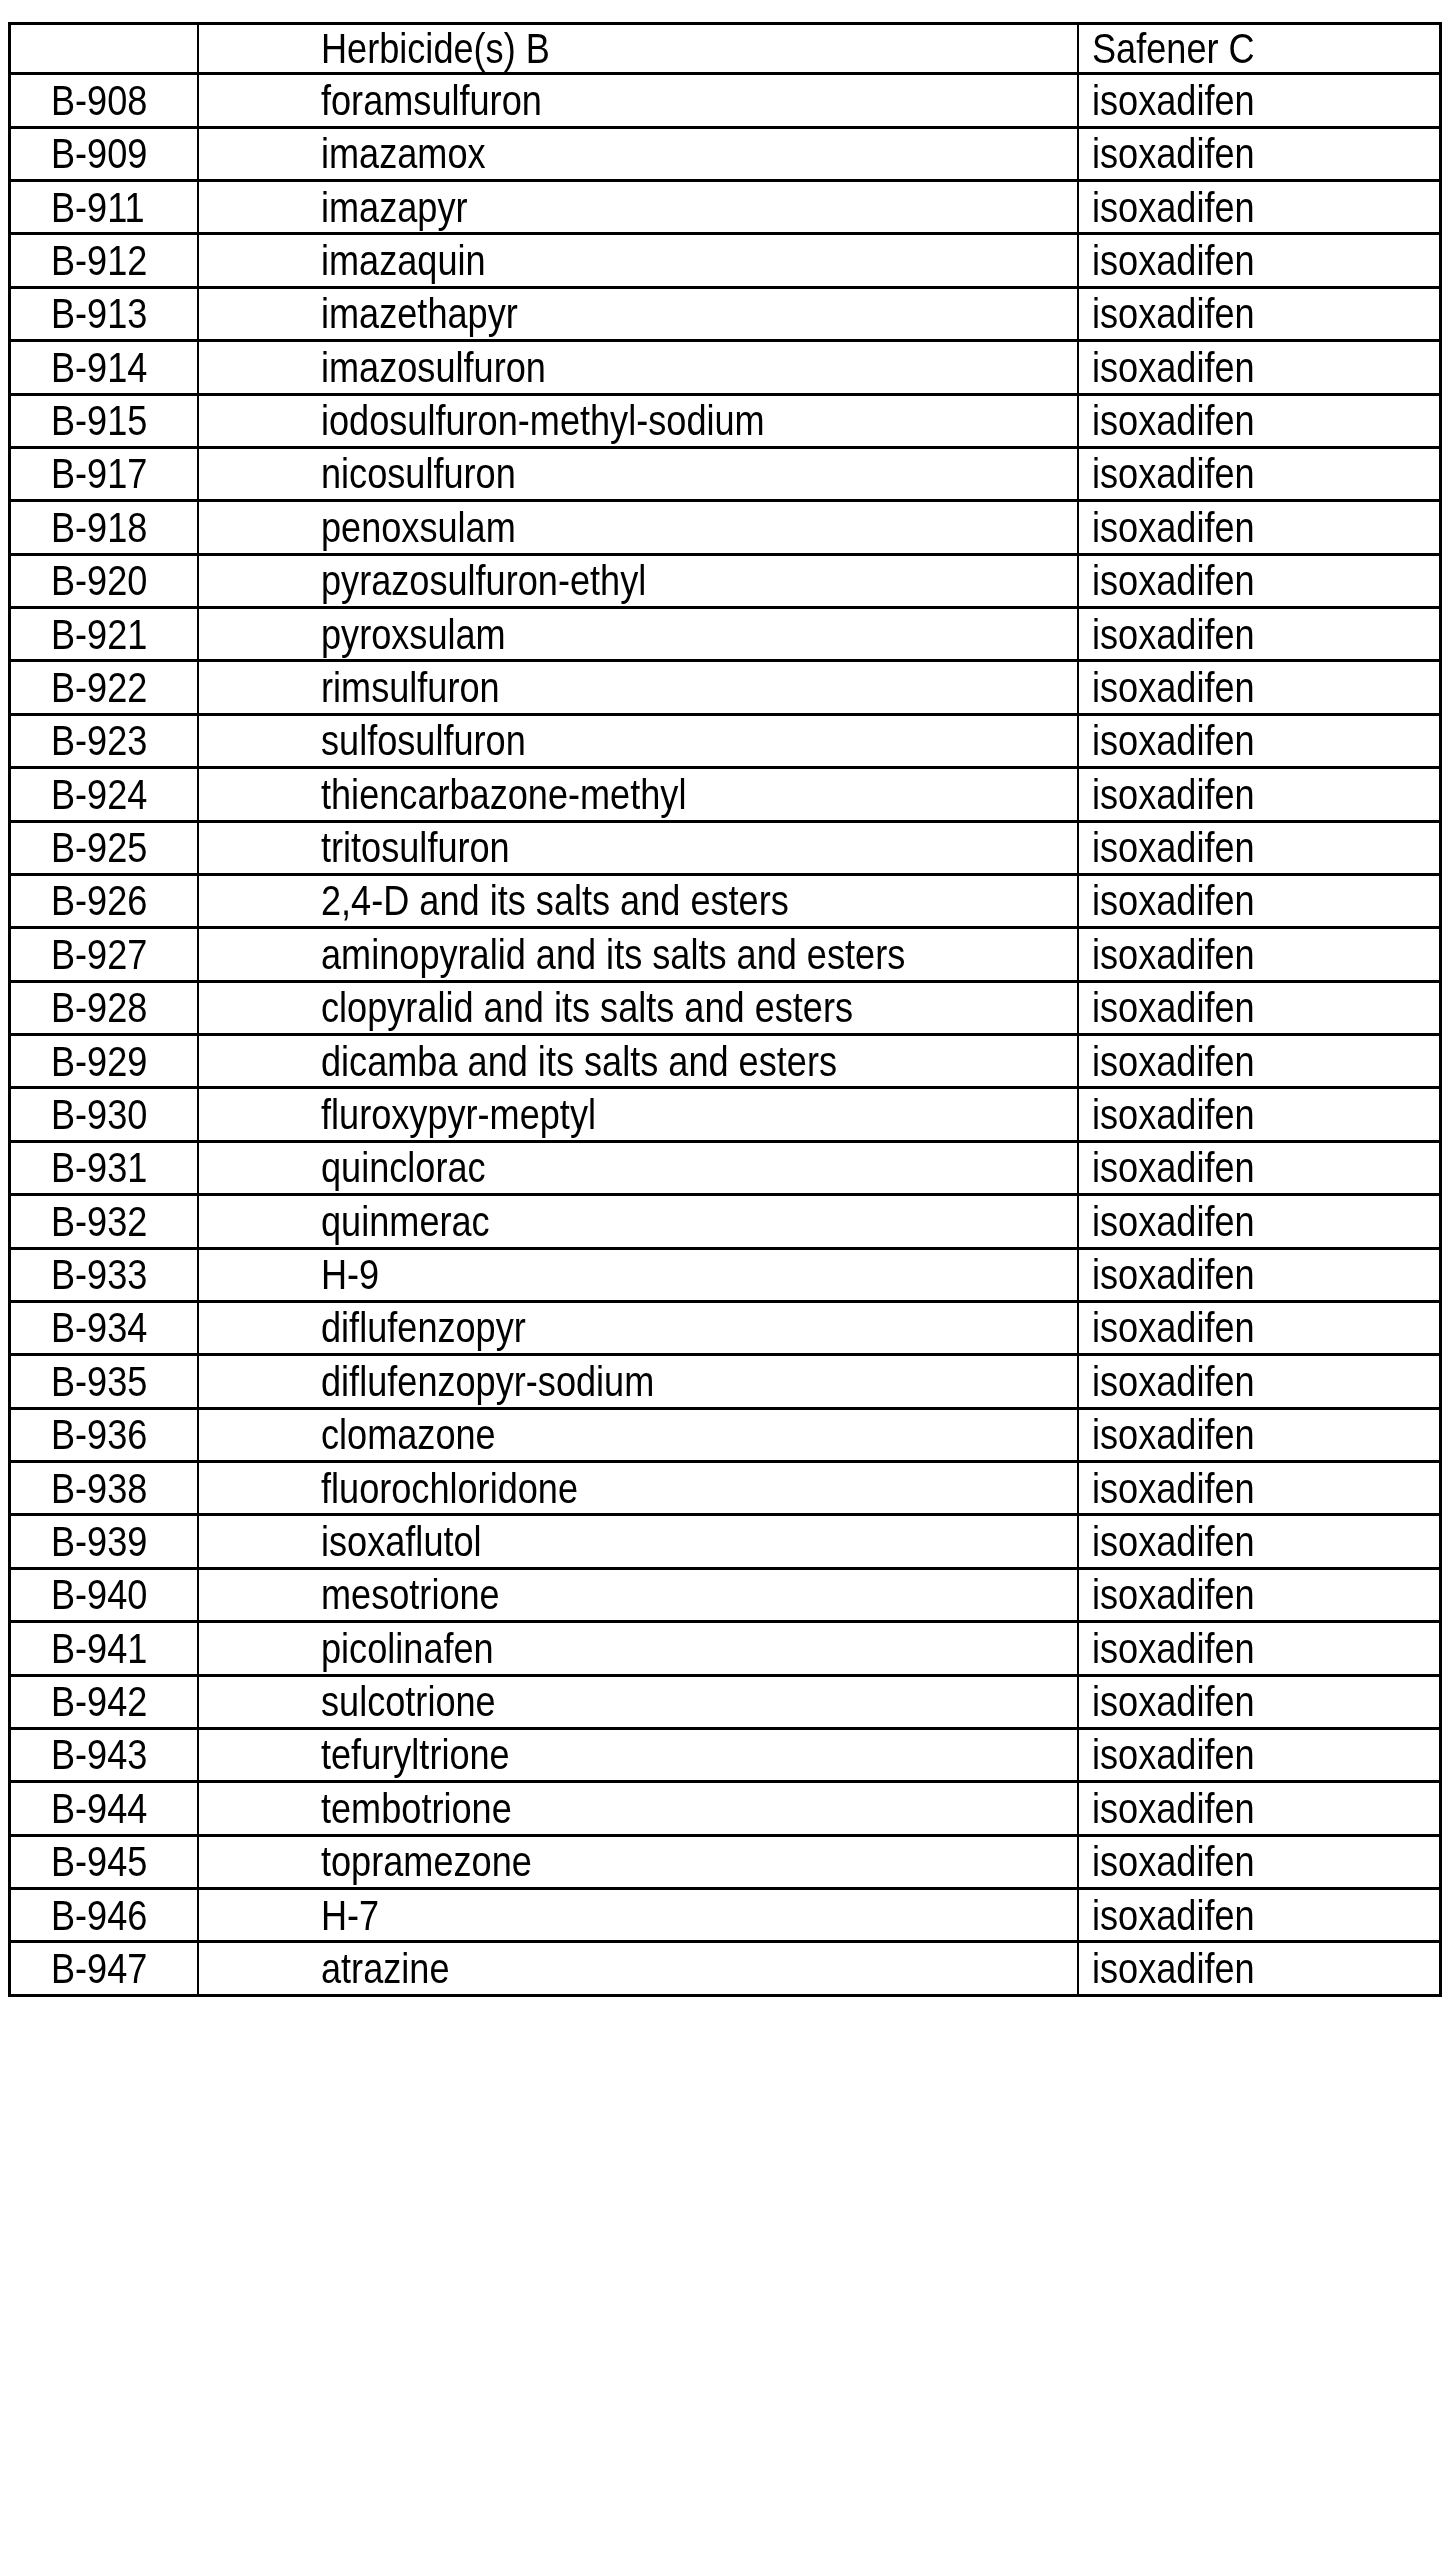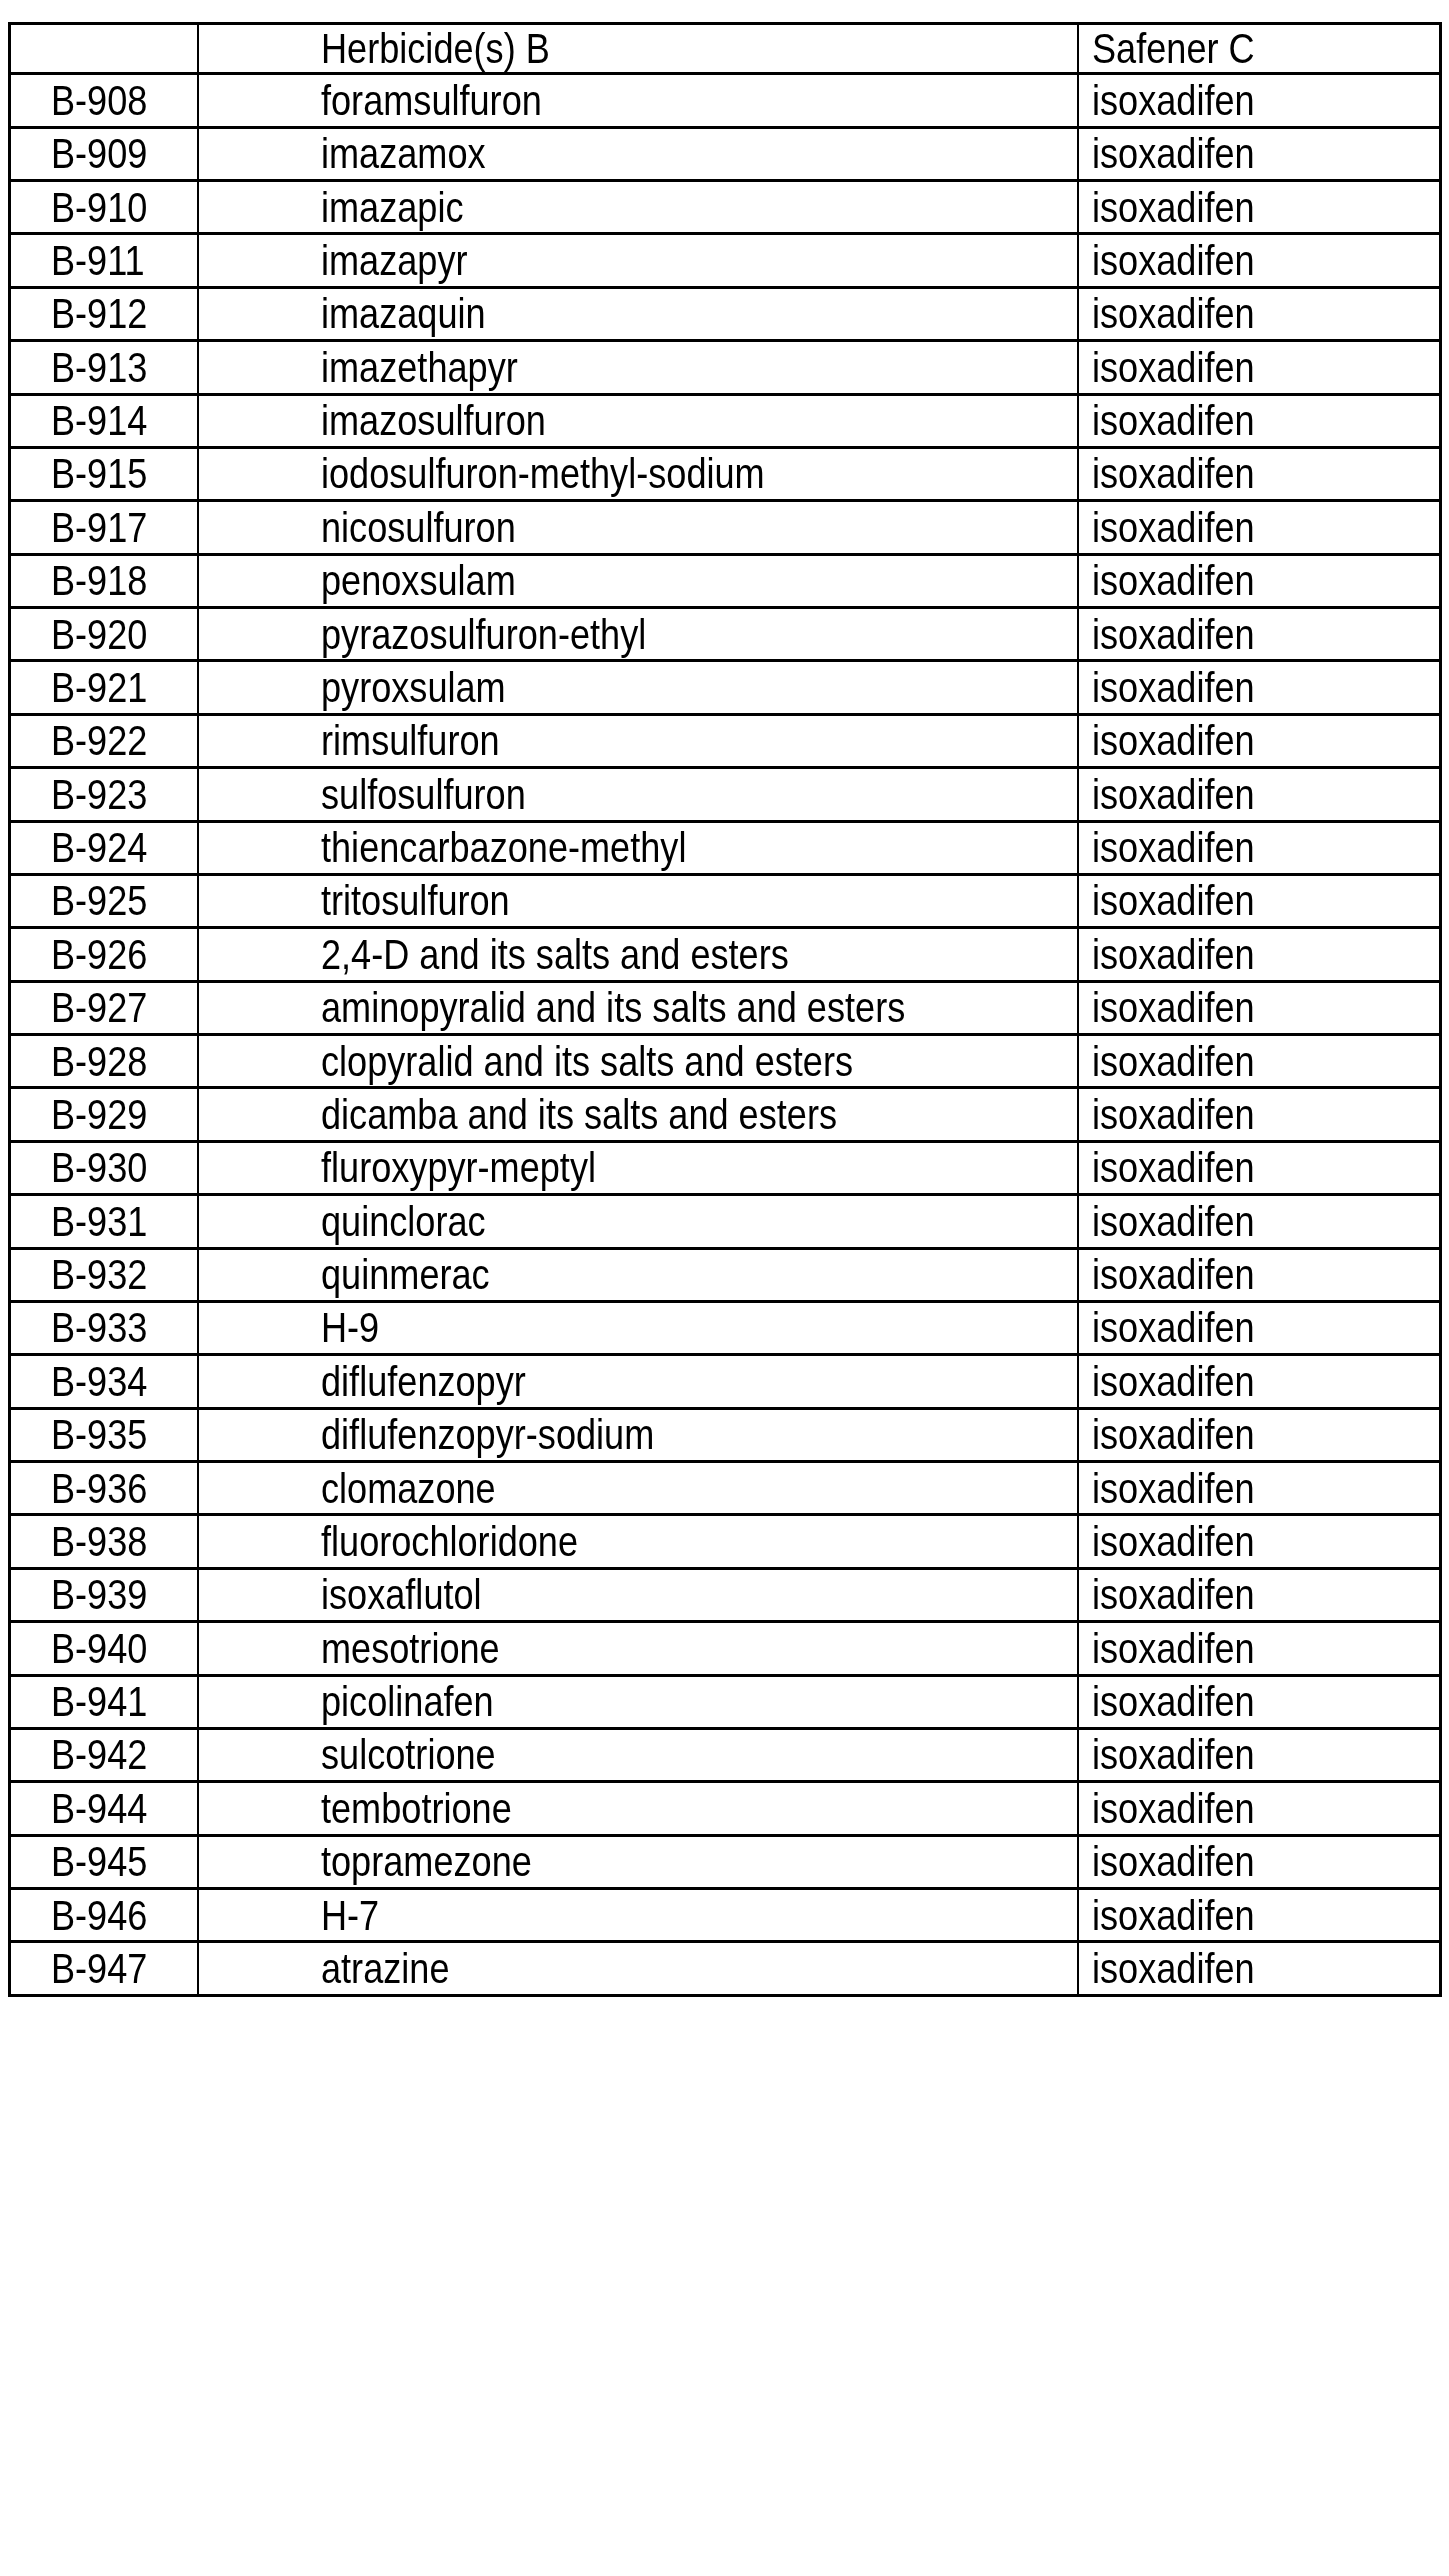--- a/index.html
+++ b/index.html
@@ -78,25 +78,20 @@
     <td class="col-herb"><span class="tx bind-herb">foramsulfuron</span></td>
     <td class="col-saf"><span class="tx bind-saf">isoxadifen</span></td>
   </tr>
 
   <tr>
     <td class="col-id"><span class="tx bind-id">B-909</span></td>
     <td class="col-herb"><span class="tx bind-herb">imazamox</span></td>
     <td class="col-saf"><span class="tx bind-saf">isoxadifen</span></td>
   </tr>
 
-  <tr>
-    <td class="col-id"><span class="tx bind-id">B-910</span></td>
-    <td class="col-herb"><span class="tx bind-herb">imazapic</span></td>
-    <td class="col-saf"><span class="tx bind-saf">isoxadifen</span></td>
-  </tr>
 
   <tr>
     <td class="col-id"><span class="tx bind-id">B-911</span></td>
     <td class="col-herb"><span class="tx bind-herb">imazapyr</span></td>
     <td class="col-saf"><span class="tx bind-saf">isoxadifen</span></td>
   </tr>
 
   <tr>
     <td class="col-id"><span class="tx bind-id">B-912</span></td>
     <td class="col-herb"><span class="tx bind-herb">imazaquin</span></td>
@@ -261,20 +256,25 @@
     <td class="col-herb"><span class="tx bind-herb">picolinafen</span></td>
     <td class="col-saf"><span class="tx bind-saf">isoxadifen</span></td>
   </tr>
 
   <tr>
     <td class="col-id"><span class="tx bind-id">B-942</span></td>
     <td class="col-herb"><span class="tx bind-herb">sulcotrione</span></td>
     <td class="col-saf"><span class="tx bind-saf">isoxadifen</span></td>
   </tr>
 
+  <tr>
+    <td class="col-id"><span class="tx bind-id">B-943</span></td>
+    <td class="col-herb"><span class="tx bind-herb">tefuryltrione</span></td>
+    <td class="col-saf"><span class="tx bind-saf">isoxadifen</span></td>
+  </tr>
 
   <tr>
     <td class="col-id"><span class="tx bind-id">B-944</span></td>
     <td class="col-herb"><span class="tx bind-herb">tembotrione</span></td>
     <td class="col-saf"><span class="tx bind-saf">isoxadifen</span></td>
   </tr>
 
   <tr>
     <td class="col-id"><span class="tx bind-id">B-945</span></td>
     <td class="col-herb"><span class="tx bind-herb">topramezone</span></td>

